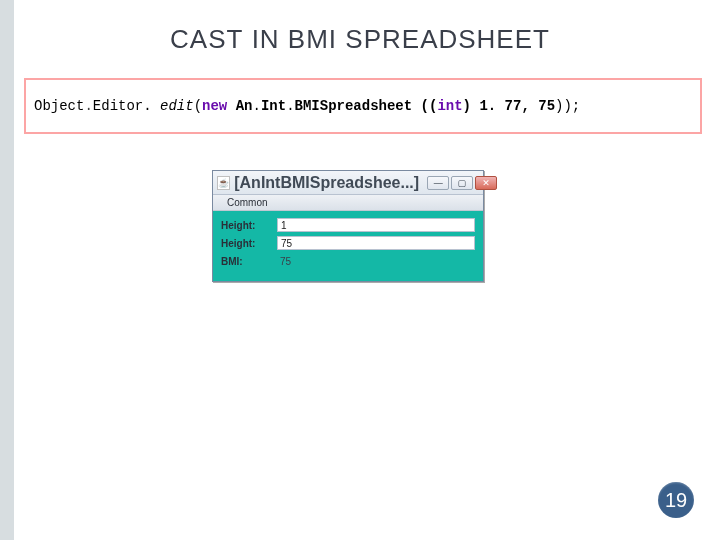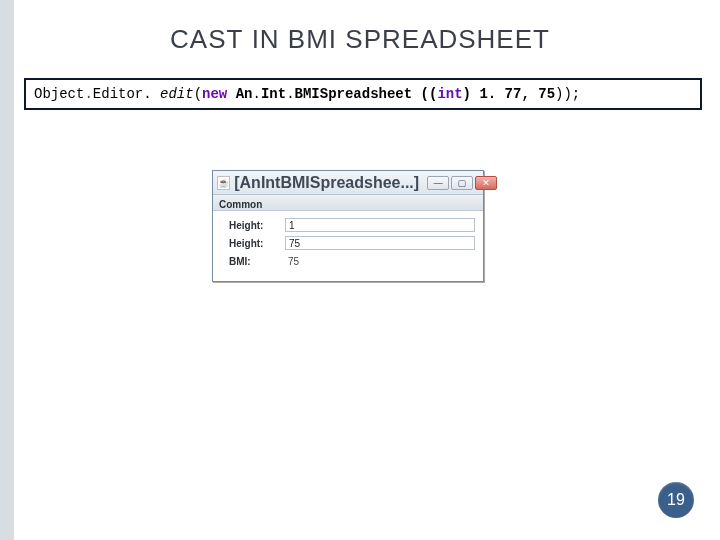--- a/index.html
+++ b/index.html
@@ -29,23 +29,23 @@
     text-align: center;
     color: #3a3f4a;
     font-size: 26px;
     letter-spacing: 1px;
     font-weight: 400;
   }
   .title .sc { font-variant: small-caps; }
   .code-box {
     position: absolute;
     left: 24px; right: 18px; top: 78px;
-    border: 2px solid #0f172a;
-    background: #fff;
-    padding: 6px 8px;
+    border: 2px solid #fca5a5;
+    background: #fff;
+    padding: 18px 8px;
     font-family: "Courier New", Courier, monospace;
     font-size: 14px;
     color: #000;
     white-space: nowrap;
   }
   .code-box .kw-blue { color: #6a0dad; font-weight: bold; }
   .code-box .cls { color: #000; font-weight: bold; }
   .code-box .ital { font-style: italic; }
   .code-box .dim { color: #444; }
 
@@ -98,29 +98,29 @@
   }
   .win-btn.close {
     background: linear-gradient(#f0b4b4, #d86a5a);
     border-color: #b05040;
     color: #fff;
   }
   .mw-toolbar {
     height: 16px;
     background: linear-gradient(#eef1f5, #dbe1e9);
     border-bottom: 1px solid #c0c8d2;
-    padding: 0 6px;
-    display: flex;
-    align-items: flex-end;
+    padding: 0 14px;
+    display: flex;
+    align-items: center;
     color: #2a2f38;
-    font-weight: bold;
+    font-weight: normal;
   }
   .mw-body {
-    padding: 6px 8px 10px 16px;
-    background: #ffffff;
+    padding: 6px 8px 10px 8px;
+    background: #14b8a6;
   }
   .mw-row {
     display: flex;
     align-items: center;
     margin-bottom: 2px;
     height: 16px;
   }
   .mw-label {
     width: 56px;
     font-weight: bold;
@@ -147,21 +147,21 @@
   }
   .page-badge {
     position: absolute;
     right: 26px; bottom: 22px;
     width: 36px; height: 36px;
     border-radius: 50%;
     background: #3a5f8a;
     color: #fdfdfd;
     display: flex;
     align-items: center; justify-content: center;
-    font-size: 16px;
+    font-size: 20px;
     box-shadow: inset 0 1px 2px rgba(255,255,255,0.25);
   }
 </style>
 </head>
 <body>
 
 <div class="slide">
   <div class="side-bar-left"></div>
 
   <div class="title">

